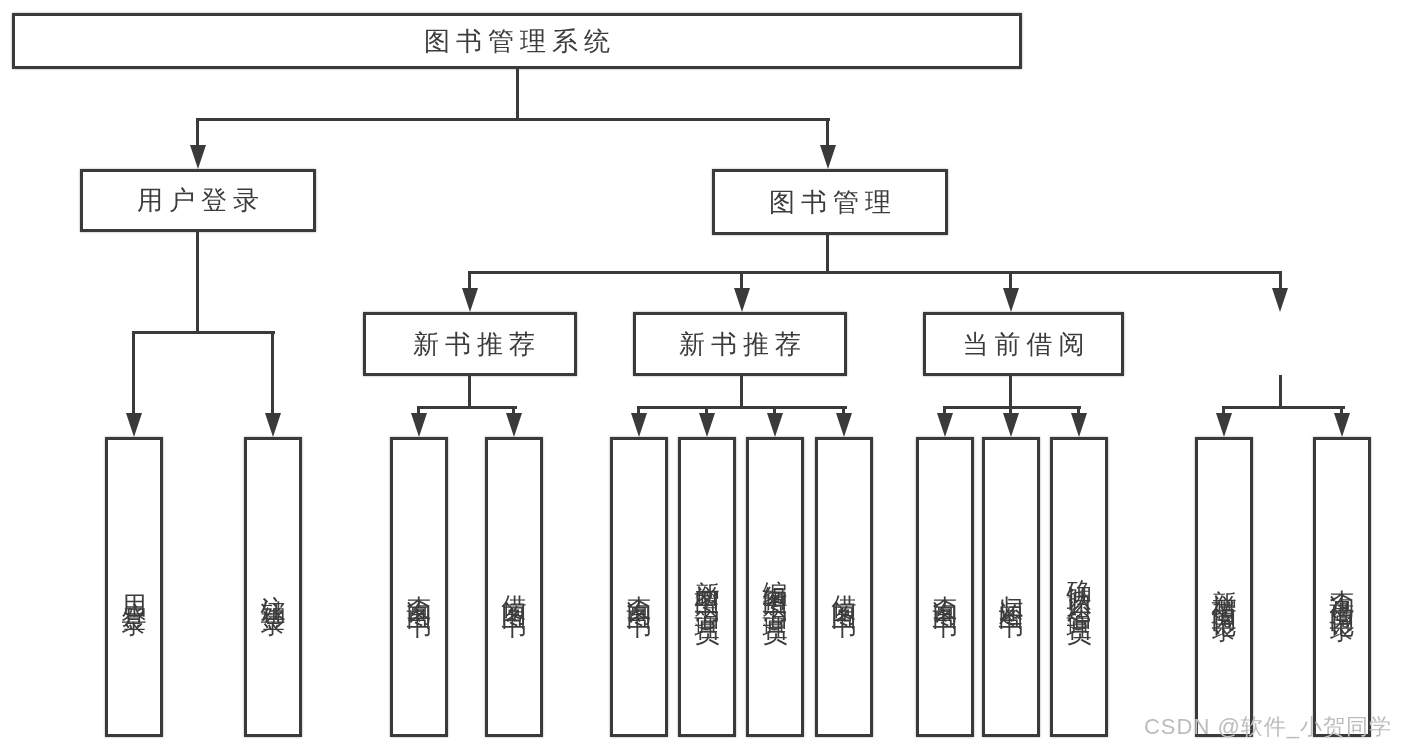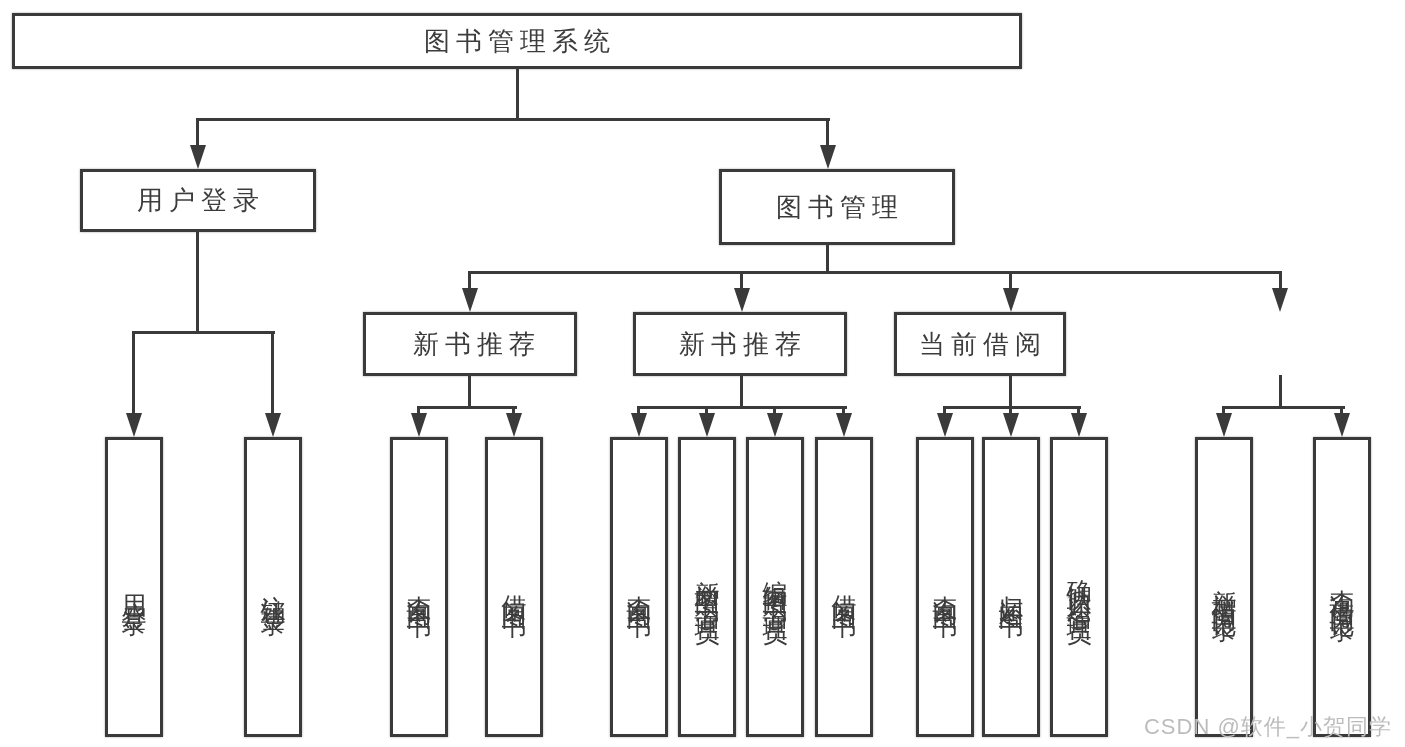--- a/index.html
+++ b/index.html
@@ -124,31 +124,31 @@
   <div class="v" style="left:1340px;top:406px;height:11px;"></div>
   <div class="a" style="left:1334px;top:413px;"></div>
 
   <div class="box hbox" style="left:12px;top:13px;width:1010px;height:56px;">
     <span>图书管理系统</span>
   </div>
 
   <div class="box hbox" style="left:80px;top:169px;width:236px;height:63px;">
     <span>用户登录</span>
   </div>
-  <div class="box hbox" style="left:712px;top:169px;width:236px;height:76px;margin-left:7px;">
+  <div class="box hbox" style="left:712px;top:169px;width:236px;height:66px;">
     <span>图书管理</span>
   </div>
 
   <div class="box hbox" style="left:363px;top:312px;width:214px;height:64px;padding-left:8px;">
     <span>新书推荐</span>
   </div>
   <div class="box hbox" style="left:633px;top:312px;width:214px;height:64px;">
     <span>新书推荐</span>
   </div>
-  <div class="box hbox" style="left:894px;top:312px;width:172px;height:64px;">
+  <div class="box hbox" style="left:923px;top:312px;width:201px;height:64px;">
     <span>当前借阅</span>
   </div>
 
   <div class="box vbox" style="left:105px;">
     <span class="vtext">用户登录</span>
   </div>
   <div class="box vbox" style="left:244px;">
     <span class="vtext">注销登录</span>
   </div>
 

